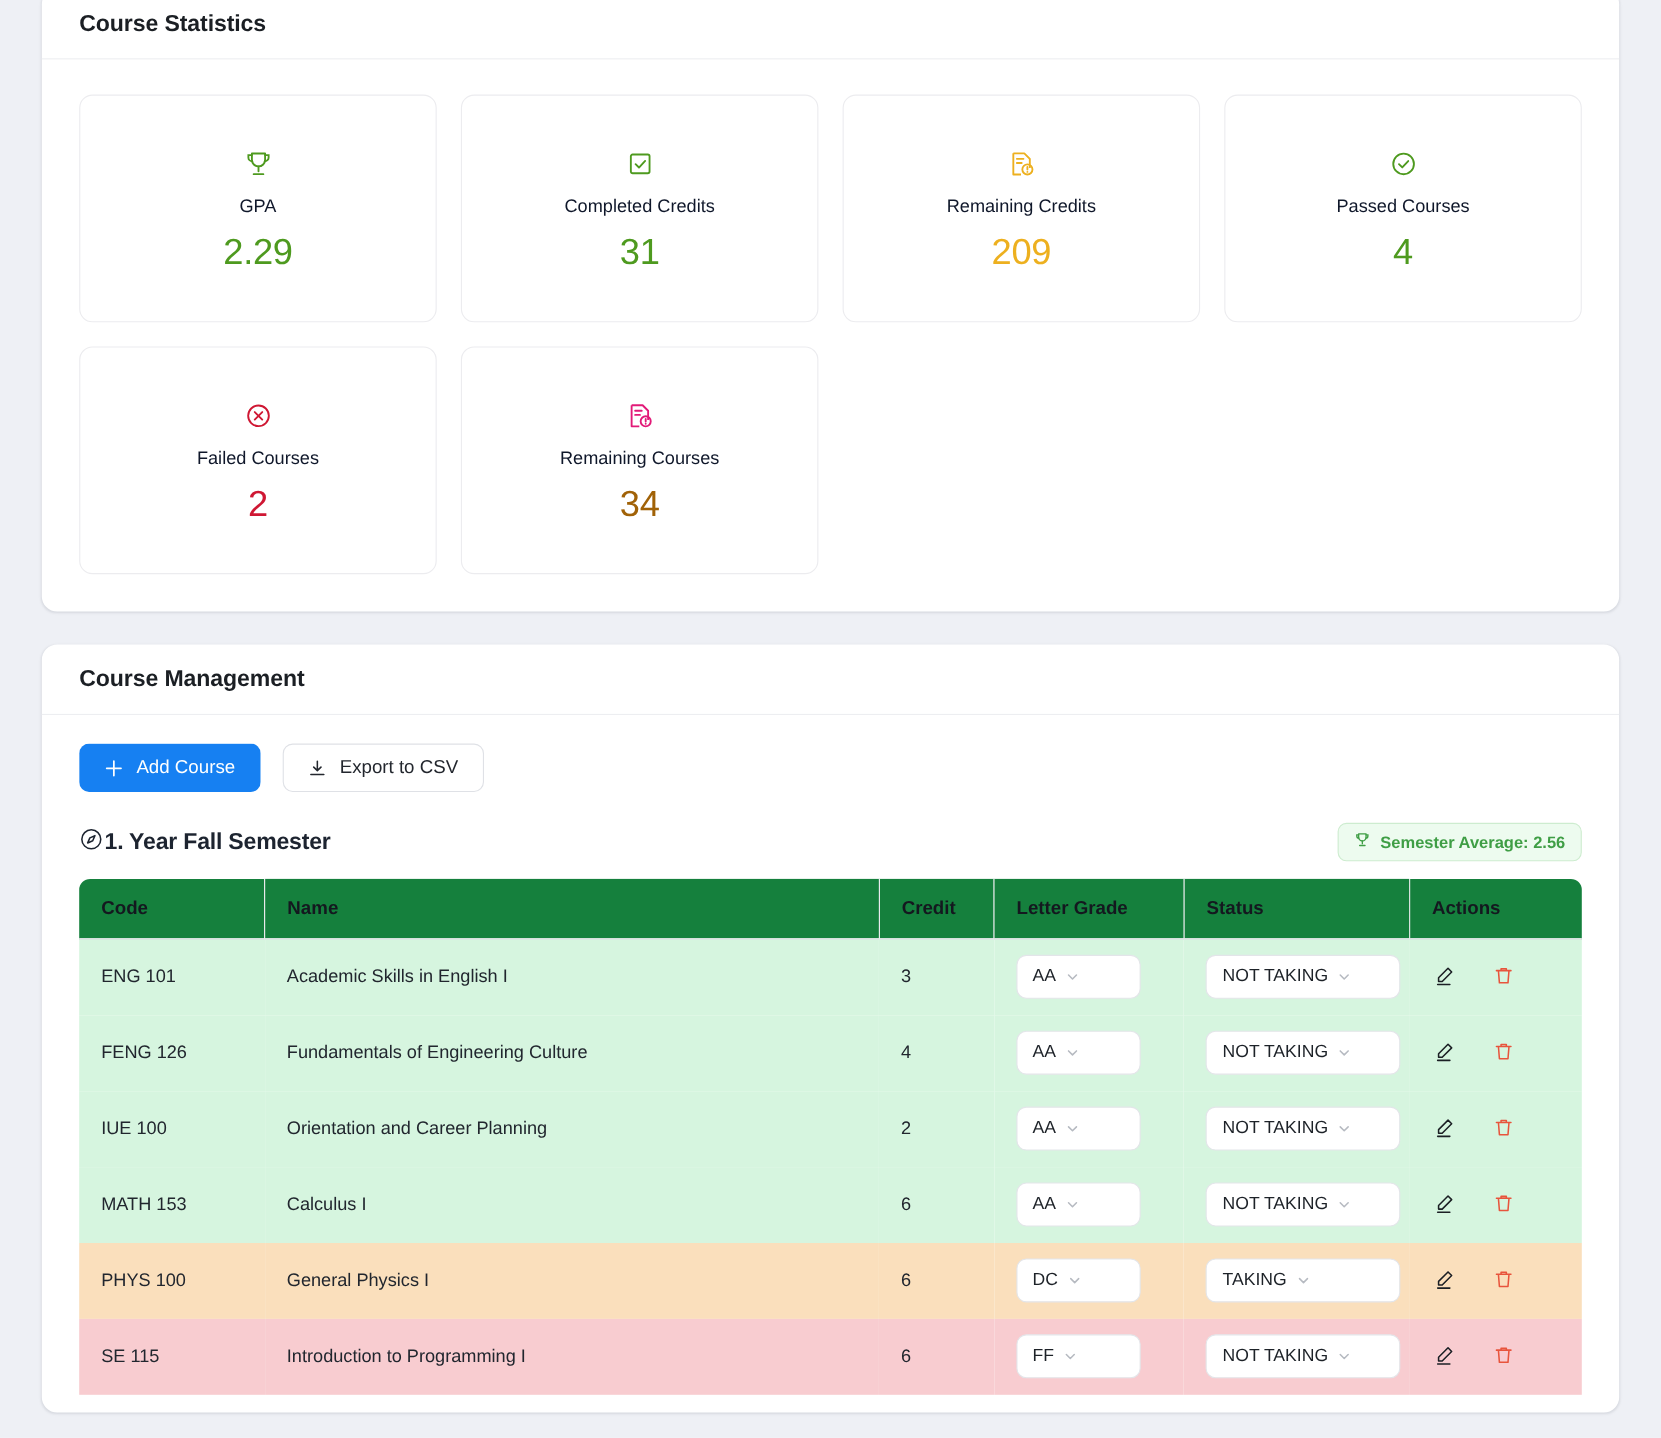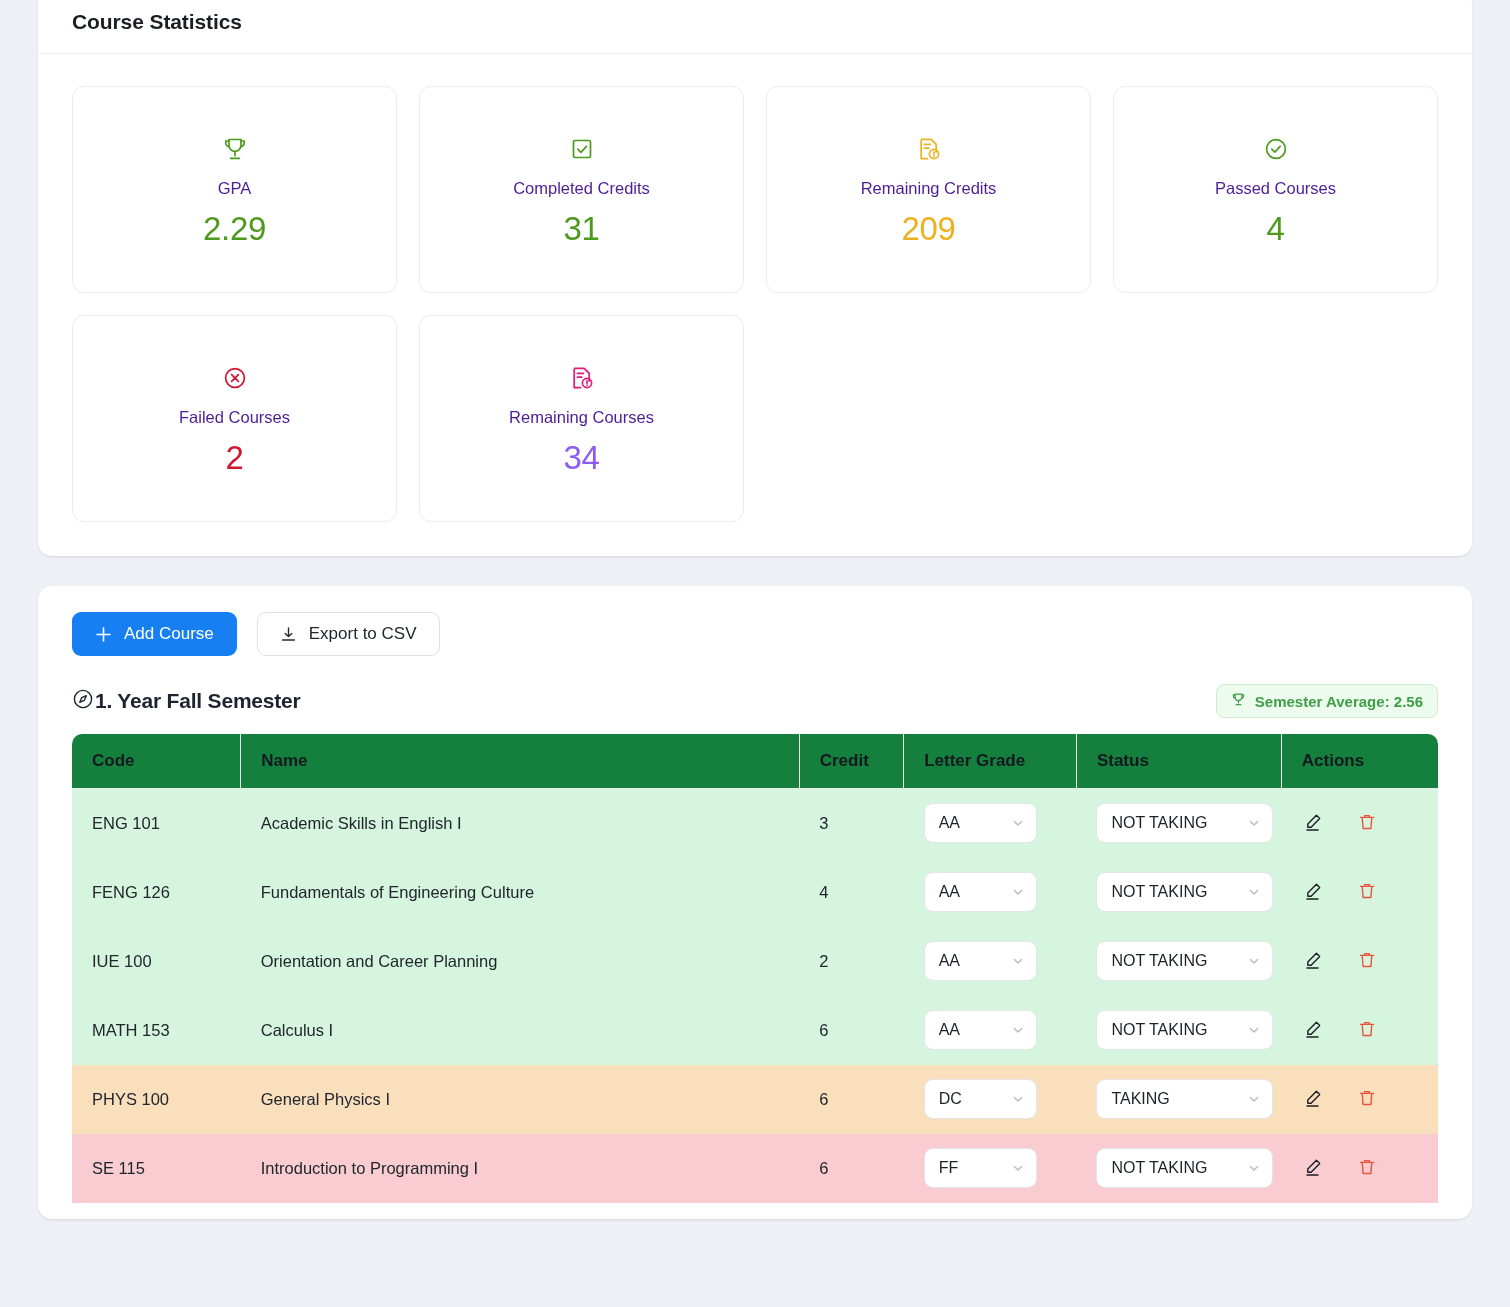--- a/index.html
+++ b/index.html
@@ -46,21 +46,21 @@
     display: flex;
     flex-direction: column;
     align-items: center;
     justify-content: center;
     gap: 2px;
   }
   .stat-icon { height: 34px; display: flex; align-items: center; justify-content: center; }
   .stat-icon svg { display: block; }
   .stat-label {
     font-size: 16.5px;
-    color: #4c1d95;
+    color: #0f172a;
     margin-top: 11px;
   }
   .stat-value {
     font-size: 33px;
     font-weight: 400;
     margin-top: 10px;
     letter-spacing: -.3px;
   }
 
   
@@ -152,21 +152,21 @@
     color: #21262e;
     vertical-align: middle;
   }
   tr.row-pass { background: #d6f5df; }
   tr.row-active { background: #fadfbc; }
   tr.row-fail { background: #f8ccd0; }
 
   .select {
     display: inline-flex;
     align-items: center;
-    justify-content: space-between;
+    justify-content: flex-start;
     background: #fff;
     border: 1px solid #e3e5e9;
     border-radius: 9px;
     height: 40px;
     padding: 0 11px 0 14px;
     font-size: 16px;
     color: #1d2228;
     cursor: pointer;
     white-space: nowrap;
   }
@@ -245,27 +245,30 @@
             <div class="stat-icon">
               <svg width="28" height="28" viewBox="0 0 28 28" fill="none">
                 <path d="M6.2 4.4h10l5 5v8.4" stroke="#e21a78" stroke-width="1.7" stroke-linejoin="round"></path>
                 <path d="M6.2 4.4v19.2h7" stroke="#e21a78" stroke-width="1.7" stroke-linejoin="round"></path>
                 <path d="M9.4 9.4h6M9.4 13.2h4.4" stroke="#e21a78" stroke-width="1.7" stroke-linecap="round"></path>
                 <circle cx="19" cy="19" r="4.6" stroke="#e21a78" stroke-width="1.7"></circle>
                 <path d="M19 16.8v2.4M19 21.2v.1" stroke="#e21a78" stroke-width="1.7" stroke-linecap="round"></path>
               </svg>
             </div>
             <div class="stat-label">Remaining Courses</div>
-            <div class="stat-value" style="color:#8b5cf6">34</div>
+            <div class="stat-value" style="color:#a16207">34</div>
           </div>
         </div>
     </div>
   </section>
 
   <section class="card cm-card">
+    <div class="card-head">
+      <div class="card-title">Course Management</div>
+    </div>
     <div class="cm-body">
 
       <div class="btn-row">
         <button class="btn btn-primary">
           <span>
             <svg width="17" height="17" viewBox="0 0 17 17">
                 <path d="M8.5 2v13M2 8.5h13" stroke="#fff" stroke-width="1.6" stroke-linecap="round"></path>
               </svg>
           </span>
           <span>Add Course</span>

